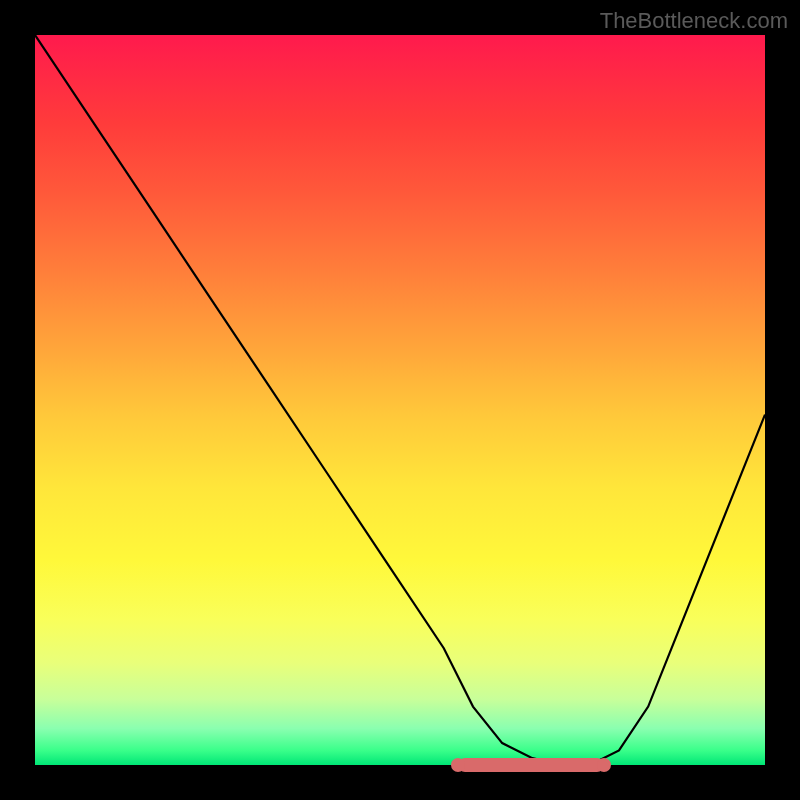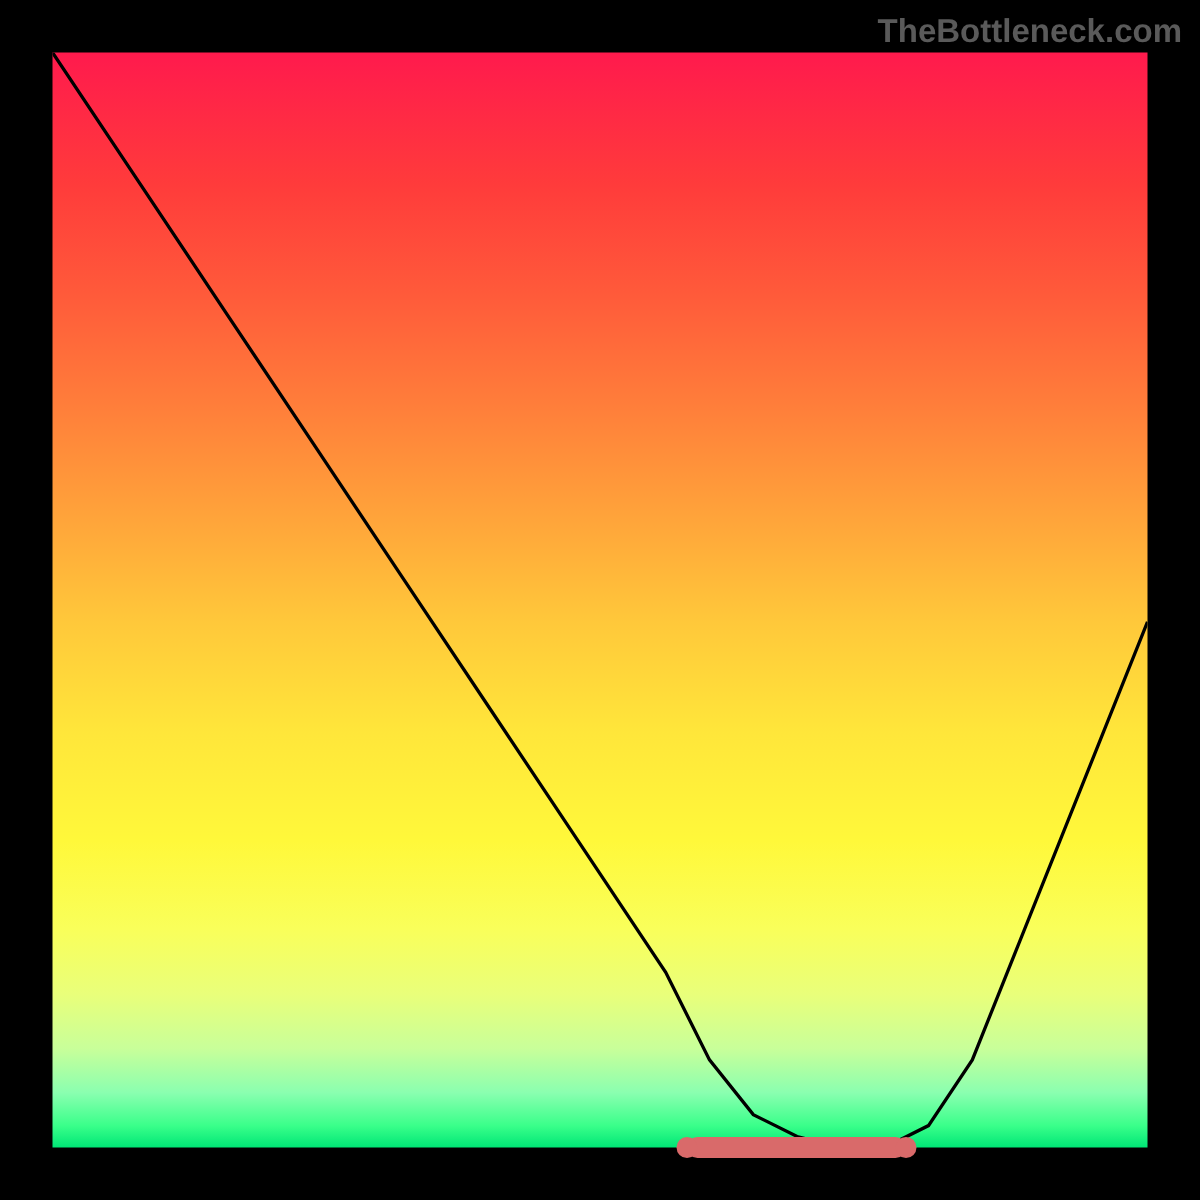--- a/index.html
+++ b/index.html
@@ -10,21 +10,21 @@
     font-family: Arial, sans-serif;
     overflow: hidden;
     position: relative;
   }
   .watermark {
     position: absolute;
     top: 8px;
     right: 12px;
     color: #5a5a5a;
     font-size: 22px;
-    font-weight: 700;
+    font-weight: 400;
     z-index: 10;
   }
   .plot-area {
     position: absolute;
     left: 35px;
     top: 35px;
     width: 730px;
     height: 730px;
     background: linear-gradient(to bottom,
       #ff1a4d 0%,

